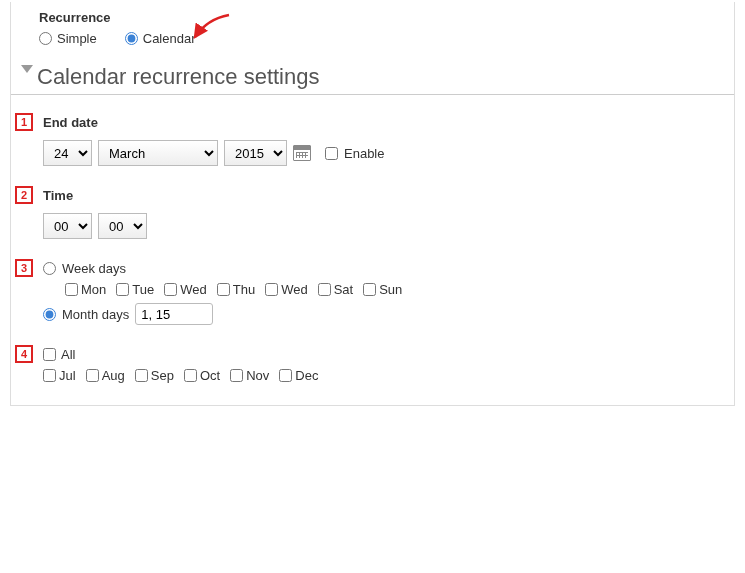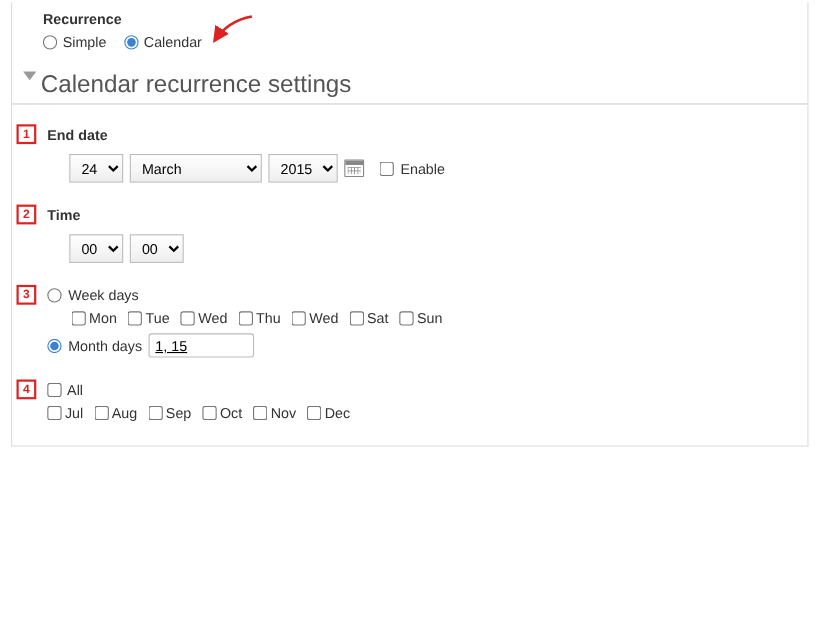--- a/index.html
+++ b/index.html
@@ -15,21 +15,21 @@
       font-weight: bold;
       font-size: 13px;
       margin-bottom: 6px;
       margin-left: 28px;
     }
     .radio-row {
       margin-left: 28px;
       margin-bottom: 18px;
       display: flex;
       align-items: center;
-      gap: 16px;
+      gap: 28px;
       position: relative;
     }
     .radio-item {
       display: flex;
       align-items: center;
       gap: 5px;
     }
     input[type="radio"] {
       width: 13px;
       height: 13px;
@@ -89,21 +89,20 @@
     .field-label {
       font-weight: bold;
       font-size: 13px;
       margin-bottom: 10px;
     }
     .controls-row {
       display: flex;
       align-items: center;
       gap: 6px;
       flex-wrap: wrap;
-      margin-left: 20px;
     }
     select {
       padding: 4px 6px;
       font-size: 13px;
       border: 1px solid #bbb;
       background: linear-gradient(#fff,#eee);
       height: 26px;
     }
     .cal-icon {
       display: inline-flex;
@@ -153,27 +152,26 @@
       margin-left: 22px;
       margin-bottom: 6px;
     }
     .ck-item {
       display: inline-flex;
       align-items: center;
       gap: 3px;
       margin-right: 6px;
     }
     input[type="text"].month-days-input {
-      width: 96px;
+      width: 78px;
       padding: 3px 5px;
       font-size: 13px;
       border: 1px solid #bbb;
       border-radius: 3px;
       height: 22px;
-      text-decoration: underline;
     }
     .label-cb-wrap {
       display: flex;
       align-items: center;
       gap: 5px;
       margin-bottom: 6px;
     }
     .arrow {
       position: absolute;
       left: 150px;

